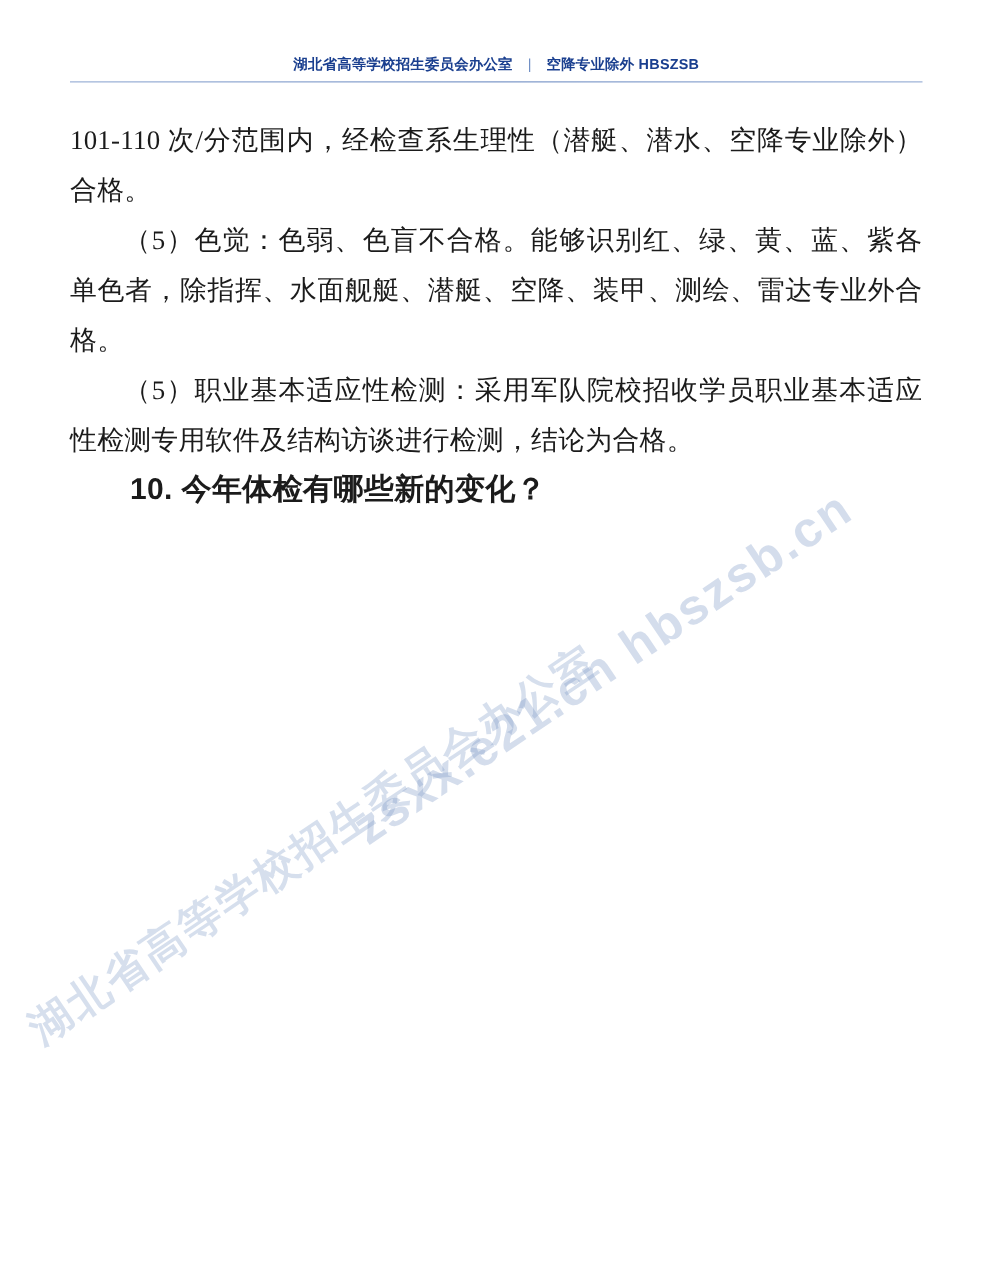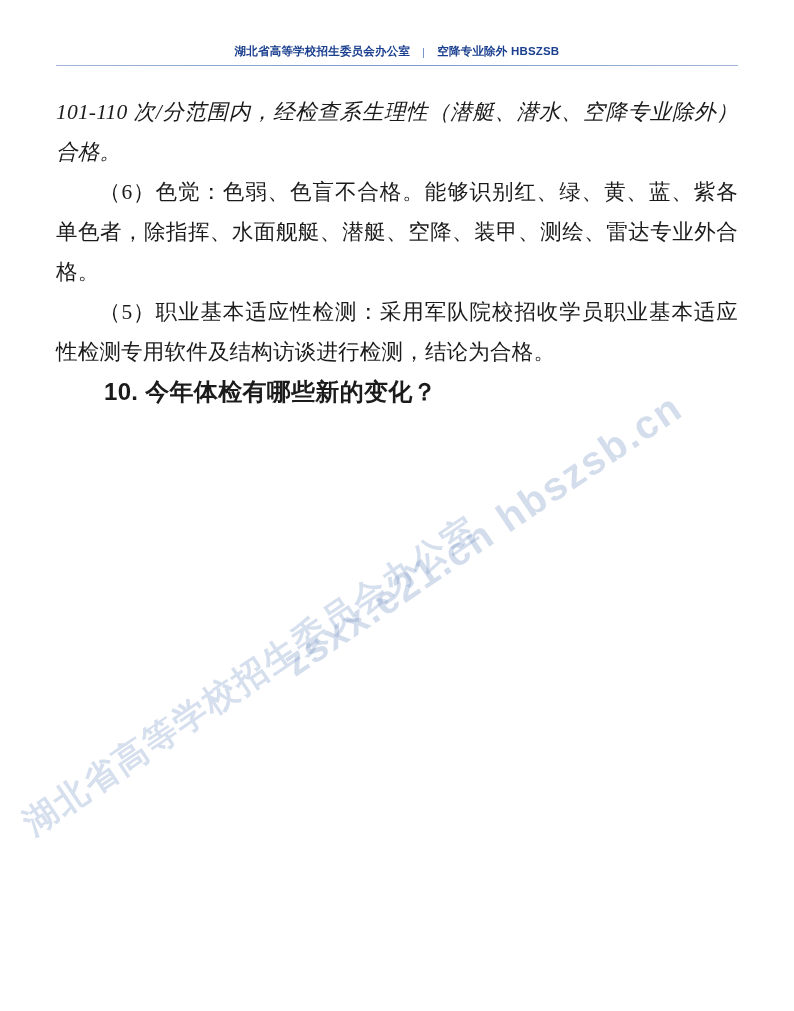--- a/index.html
+++ b/index.html
@@ -61,21 +61,20 @@
   }
   .heading {
     font-family: "Liberation Sans", sans-serif;
     font-weight: bold;
     font-size: 24px;
     text-indent: 2em;
     letter-spacing: 0.3px;
   }
   .tight {
     text-align: justify;
-    font-style: italic;
   }
   
   .watermark {
     position: absolute;
     left: 0;
     top: 0;
     width: 794px;
     height: 1011px;
     pointer-events: none;
     overflow: hidden;
@@ -115,18 +114,18 @@
 
   <div class="header">
     <span>湖北省高等学校招生委员会办公室</span>
     <span class="sep">|</span>
     <span>空降专业除外 HBSZSB</span>
   </div>
   <div class="header-rule"></div>
 
   <div class="content">
     <p class="tight">101-110 次/分范围内，经检查系生理性（潜艇、潜水、空降专业除外）合格。</p>
-    <p class="indent">（6）色觉：色弱、色盲不合格。能够识别红、绿、黄、蓝、紫各单色者，除指挥、水面舰艇、潜艇、空降、装甲、测绘、雷达专业外合格。</p>
+    <p class="indent">（5）色觉：色弱、色盲不合格。能够识别红、绿、黄、蓝、紫各单色者，除指挥、水面舰艇、潜艇、空降、装甲、测绘、雷达专业外合格。</p>
     <p class="indent">（5）职业基本适应性检测：采用军队院校招收学员职业基本适应性检测专用软件及结构访谈进行检测，结论为合格。</p>
     <p class="heading">10. 今年体检有哪些新的变化？</p>
   </div>
 
 </div>
 
 </body></html>

